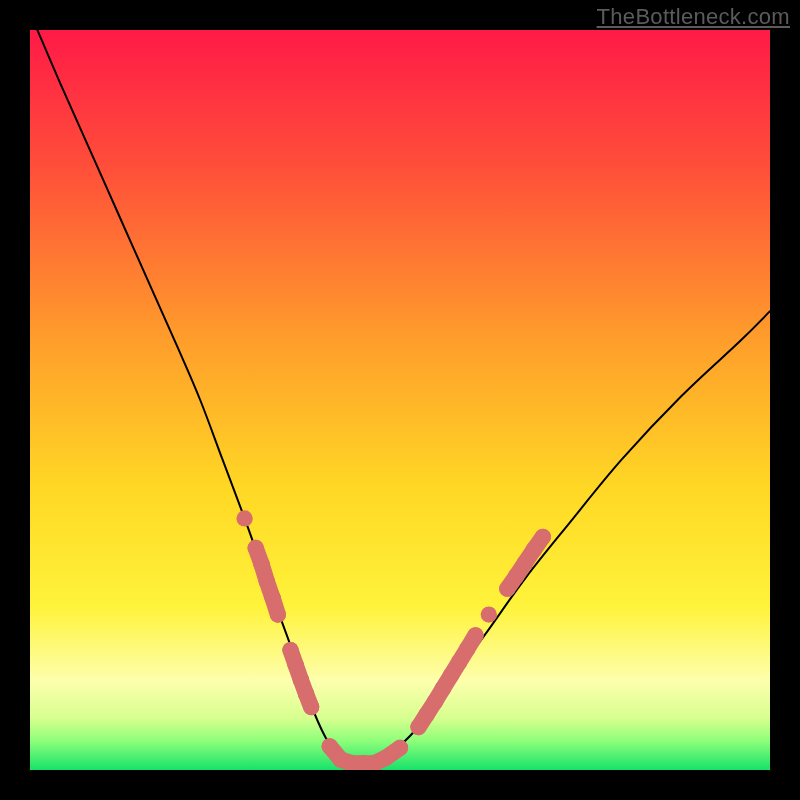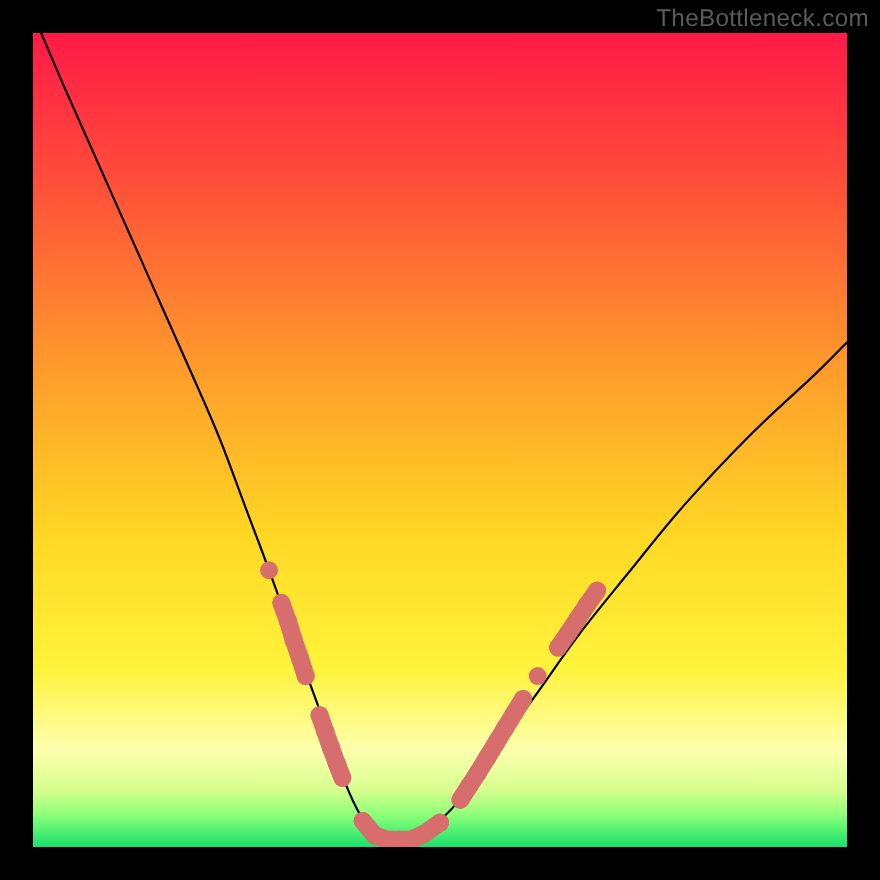--- a/index.html
+++ b/index.html
@@ -19,20 +19,21 @@
   }
   .watermark {
     position: absolute;
     top: 4px;
     right: 10px;
     color: #5b5b5b;
     font-size: 22px;
     font-weight: 500;
     letter-spacing: 0.3px;
     z-index: 10;
+    text-decoration: underline;
   }
   .plot {
     position: absolute;
     left: 30px;
     top: 30px;
     width: 740px;
     height: 740px;
   }
   svg { display: block; }
 </style>

